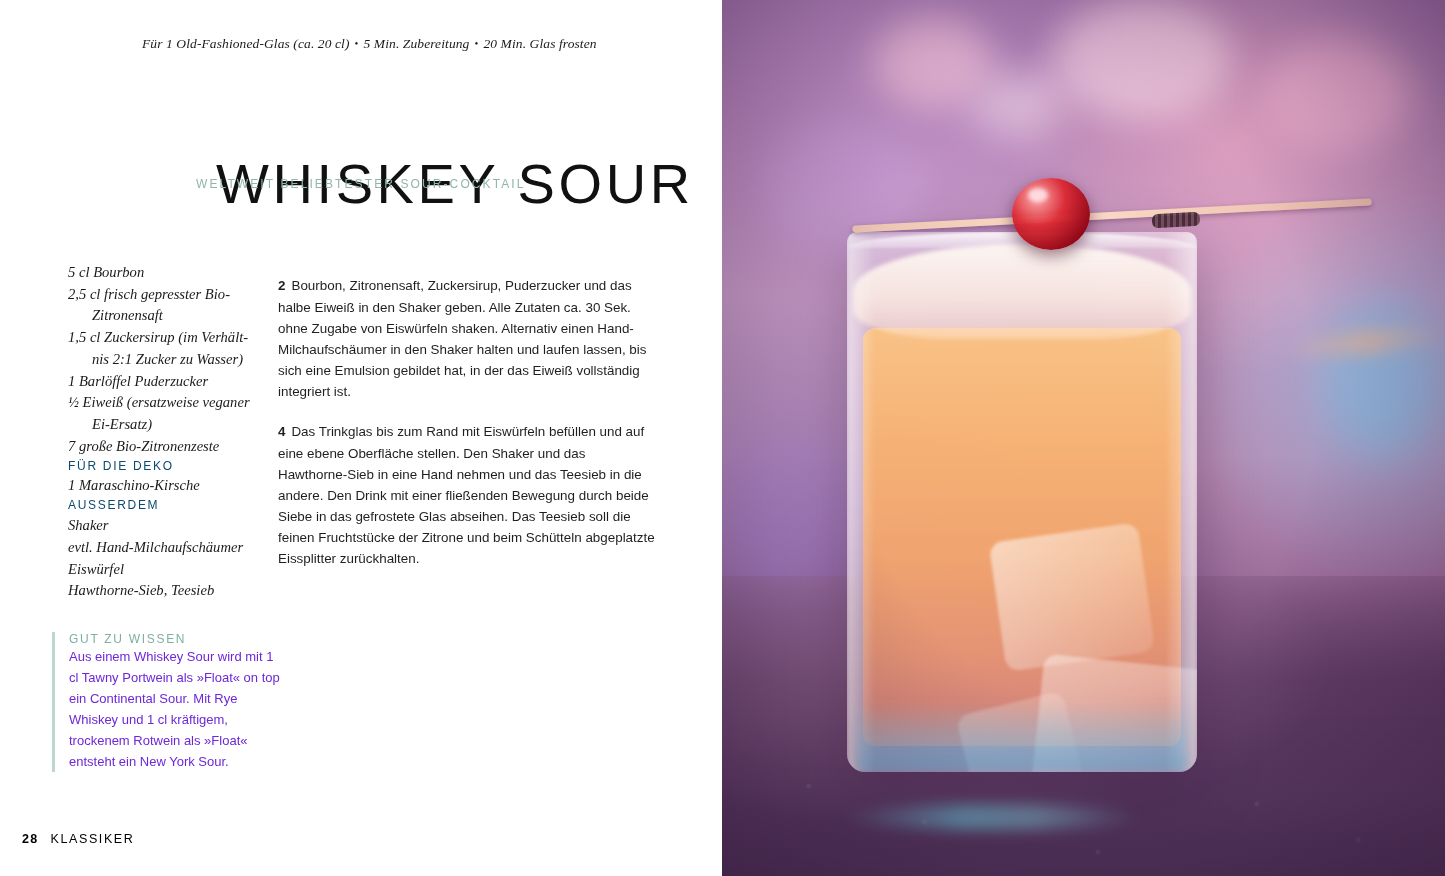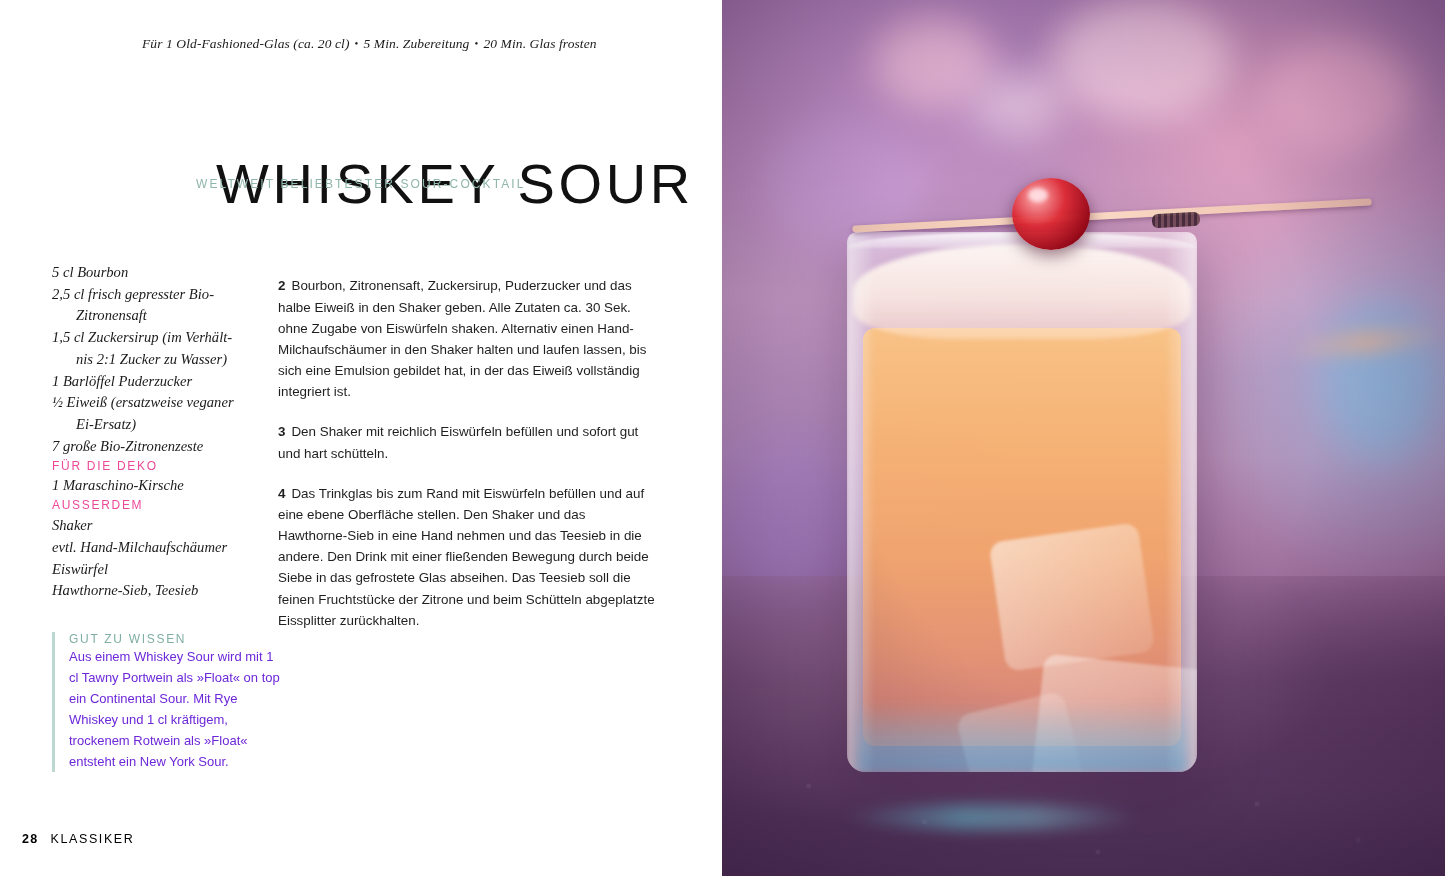--- a/index.html
+++ b/index.html
@@ -61,40 +61,40 @@
     font-size: 12px;
     letter-spacing: 2.1px;
     color: #8fb6ac;
     font-weight: 400;
     white-space: nowrap;
   }
 
   
   .ingredients-col {
     position: absolute;
-    left: 52px;
+    left: 68px;
     top: 262px;
     width: 205px;
   }
   .ing-list {
     font-family: "Liberation Serif", serif;
     font-style: italic;
     font-size: 14.6px;
     line-height: 1.49;
     color: #1a1a1a;
   }
   .ing-list div { margin: 0; }
   .ing-list .cont { padding-left: 24px; }
 
   .sec-head {
     font-family: "Liberation Sans", sans-serif;
     font-style: normal;
     font-size: 12px;
     letter-spacing: 1.7px;
-    color: #ec4899;
+    color: #0c4a6e;
     margin-top: 22px;
     margin-bottom: 4px;
   }
 
   .note-box {
     position: absolute;
     left: 52px;
     top: 632px;
     width: 212px;
     padding-left: 14px;
@@ -381,21 +381,20 @@
       </div>
     </div>
 
     <div class="note-box">
       <div class="note-title">GUT ZU WISSEN</div>
       <div class="note-body">Aus einem Whiskey Sour wird mit 1 cl Tawny Portwein als »Float« on top ein Continental Sour. Mit Rye Whiskey und 1 cl kräftigem, trockenem Rotwein als »Float« entsteht ein New York Sour.</div>
     </div>
 
     <div class="steps-col">
       <p class="step"><span class="num">2</span><span>Bourbon, Zitronensaft, Zuckersirup, Puderzucker und das halbe Eiweiß in den Shaker geben. Alle Zutaten ca. 30 Sek. ohne Zugabe von Eiswürfeln shaken. Alternativ einen Hand-Milchaufschäumer in den Shaker halten und laufen lassen, bis sich eine Emulsion gebildet hat, in der das Eiweiß vollständig integriert ist.</span></p>
-      <p class="step"><span class="num">3</span><span>Den Shaker mit reichlich Eiswürfeln befüllen und sofort gut und hart schütteln.</span></p>
       <p class="step"><span class="num">4</span><span>Das Trinkglas bis zum Rand mit Eiswürfeln befüllen und auf eine ebene Oberfläche stellen. Den Shaker und das Hawthorne-Sieb in eine Hand nehmen und das Teesieb in die andere. Den Drink mit einer fließenden Bewegung durch beide Siebe in das gefrostete Glas abseihen. Das Teesieb soll die feinen Fruchtstücke der Zitrone und beim Schütteln abgeplatzte Eissplitter zurückhalten.</span></p>
     </div>
 
     <div class="footer">
       <span class="pnum">28</span><span class="chap">KLASSIKER</span>
     </div>
   </div>
 
   <div class="photo-page">
     <div class="photo-bg"></div>

